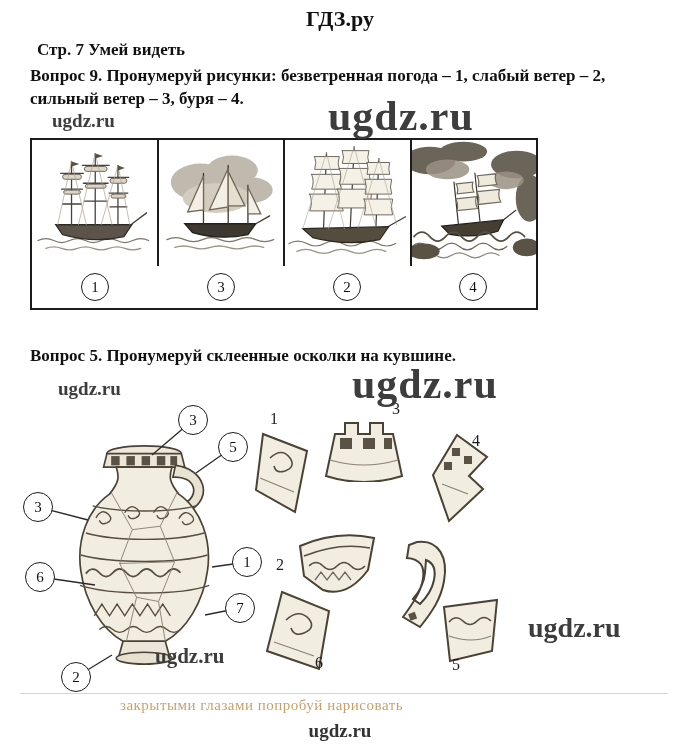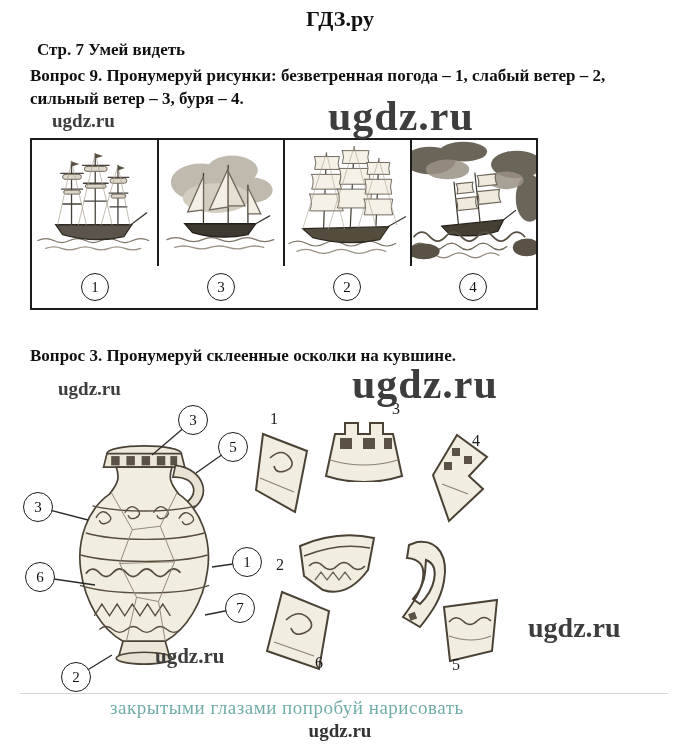--- a/index.html
+++ b/index.html
@@ -63,21 +63,21 @@
   .sn6 { left:295px; top:262px; }
   .sn5 { left:432px; top:264px; }
   .jc0 { left:158px; top:13px; }
   .jc1 { left:198px; top:40px; }
   .jc2 { left:3px;   top:100px; }
   .jc3 { left:5px;   top:170px; }
   .jc4 { left:212px; top:155px; }
   .jc5 { left:205px; top:201px; }
   .jc6 { left:41px;  top:270px; }
 
-  .bleed { position:absolute; left:110px; top:697px; font-size:19px; color:#0f766e;
+  .bleed { position:absolute; left:120px; top:697px; font-size:15px; color:#a16207;
     opacity:.6; filter:blur(.4px); letter-spacing:.5px; }
 </style>
 </head>
 <body>
 
 <div class="page">
 
   <h1 class="site-title">ГДЗ.ру</h1>
   <h2 class="page-heading">Стр. 7 Умей видеть</h2>
   <p class="question q9">Вопрос 9. Пронумеруй рисунки: безветренная погода – 1, слабый ветер – 2, сильный ветер – 3, буря – 4.</p>
@@ -208,21 +208,21 @@
         </div>
       <div class="circle-cell">
           <div class="num-circle">2</div>
         </div>
       <div class="circle-cell">
           <div class="num-circle">4</div>
         </div>
     </div>
   </div>
 
-  <p class="question q10">Вопрос 3. Пронумеруй склеенные осколки на кувшине.</p>
+  <p class="question q10">Вопрос 5. Пронумеруй склеенные осколки на кувшине.</p>
 
   <span class="wm wm-small wm3">ugdz.ru</span>
   <span class="wm wm-big wm4">ugdz.ru</span>
 
   <div class="fig2">
 
     <svg class="lines" viewBox="0 0 648 302">
       <g stroke="#2a2a2a" stroke-width="1.3">
         <line x1="173" y1="28" x2="132" y2="63"></line>
         <line x1="213" y1="55" x2="176" y2="81"></line>

